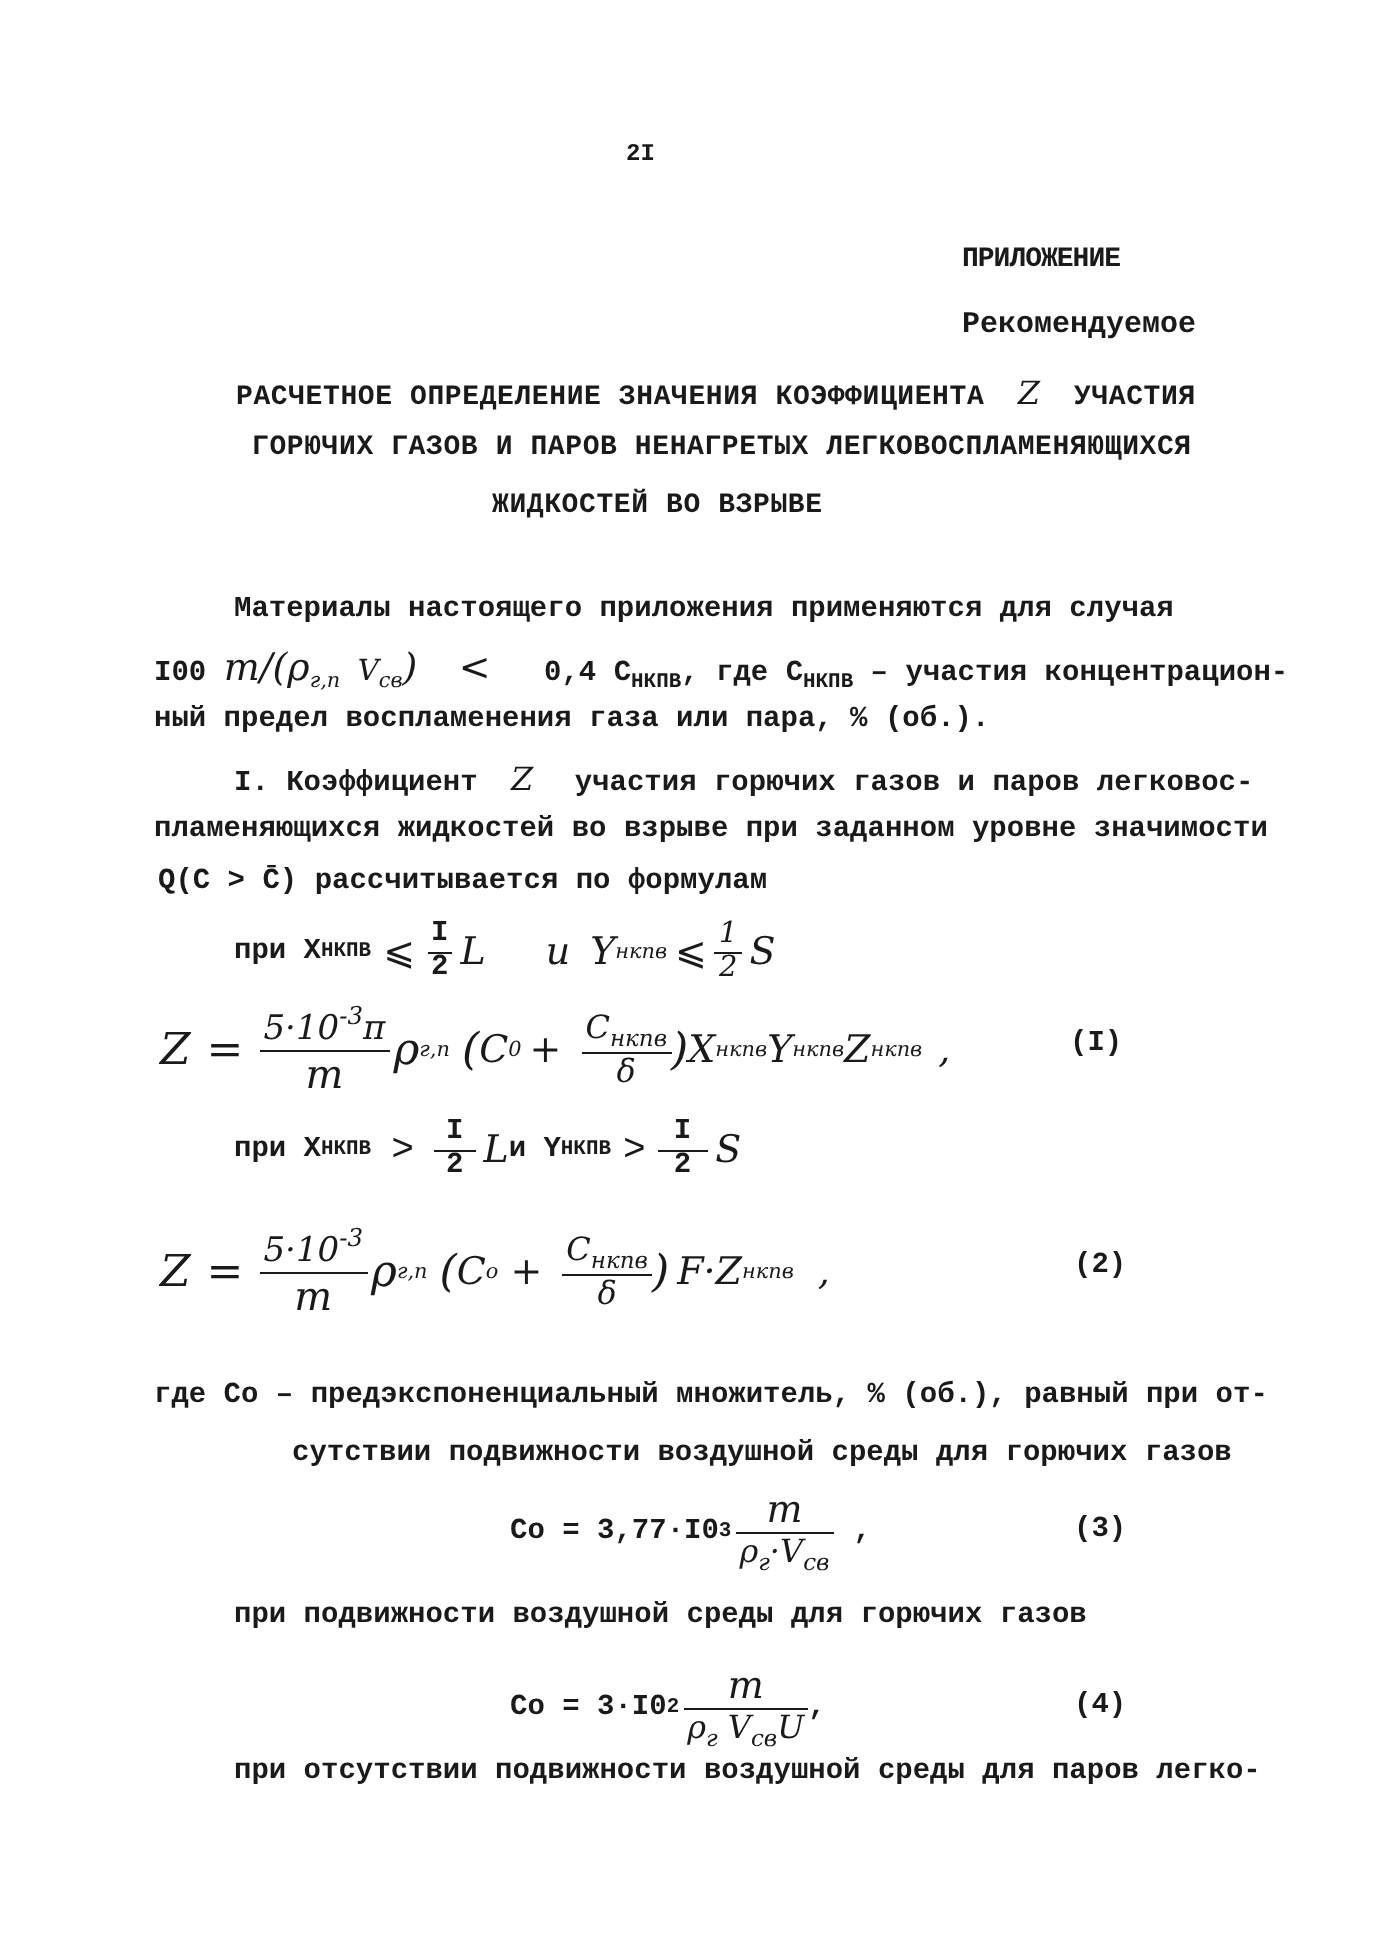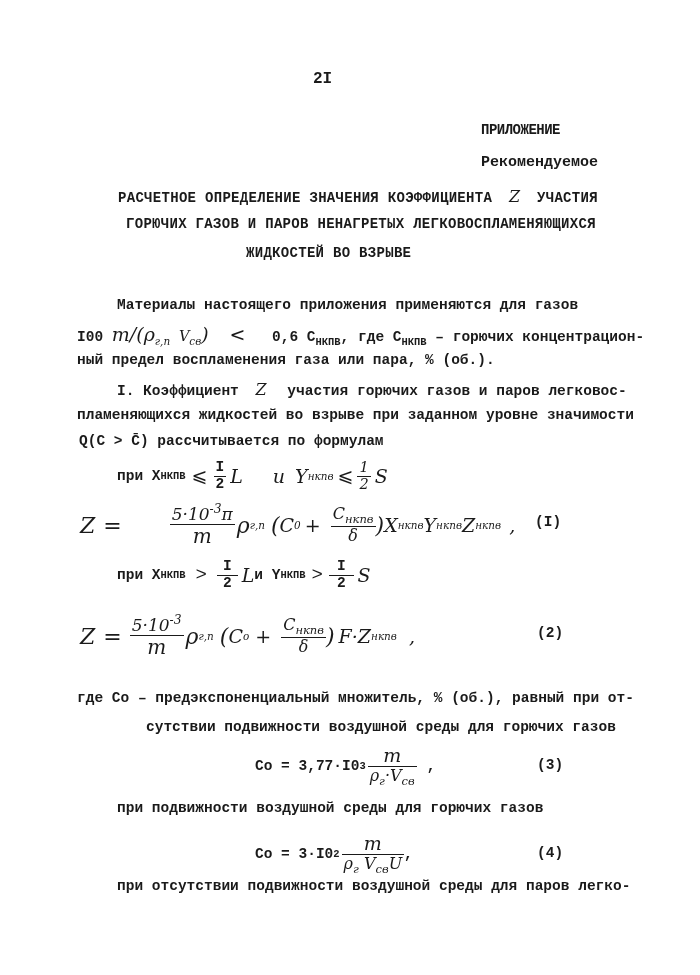--- a/index.html
+++ b/index.html
@@ -13,40 +13,40 @@
   .frac .num { display:block; border-bottom:1.3px solid #1a1a1a; padding:0 2px; }
   .frac .den { display:block; padding:0 2px; }
   sub { font-size:0.72em; vertical-align:-0.35em; }
   sup { font-size:0.72em; vertical-align:0.6em; }
   .big { font-size:22px; }
   .mid { font-size:19px; }
 </style>
 </head>
 <body>
 
-<div class="abs" style="left:313px;top:70px;font-size:16px;">2I</div>
+<div class="abs" style="left:313px;top:70px;font-size:12px;">2I</div>
 
 <div class="abs cond" style="left:481px;top:122px;font-size:14px;">ПРИЛОЖЕНИЕ</div>
 <div class="abs" style="left:481px;top:154px;font-size:15px;">Рекомендуемое</div>
 
 <div class="abs title" style="left:118px;top:187px;">
   <span>РАСЧЕТНОЕ ОПРЕДЕЛЕНИЕ ЗНАЧЕНИЯ КОЭФФИЦИЕНТА</span>
   <span class="hw" style="font-size:16px;margin:0 8px;">Z</span>
   <span>УЧАСТИЯ</span>
 </div>
 <div class="abs title cond" style="left:126px;top:216px;">ГОРЮЧИХ ГАЗОВ И ПАРОВ НЕНАГРЕТЫХ ЛЕГКОВОСПЛАМЕНЯЮЩИХСЯ</div>
 <div class="abs title cond" style="left:246px;top:245px;">ЖИДКОСТЕЙ ВО ВЗРЫВЕ</div>
 
-<div class="abs" style="left:117px;top:297px;">Материалы настоящего приложения применяются для газов</div>
+<div class="abs" style="left:117px;top:297px;">Материалы настоящего приложения применяются для случая</div>
 <div class="abs" style="left:77px;top:323px;">
   <span>I00</span>
   <span class="hw mid">m</span><span class="hw mid">/(</span><span class="hw mid">ρ</span><sub class="hw">г,п</sub>
   <span class="hw">V</span><sub class="hw">св</sub><span class="hw mid">)</span>
   <span class="hw mid" style="margin:0 18px 0 12px;">&lt;</span>
-  <span>0,6 C</span><sub>НКПВ</sub><span>, где C</span><sub>НКПВ</sub><span> – горючих концентрацион-</span>
+  <span>0,4 C</span><sub>НКПВ</sub><span>, где C</span><sub>НКПВ</sub><span> – участия концентрацион-</span>
 </div>
 <div class="abs" style="left:77px;top:352px;">ный предел воспламенения газа или пара, % (об.).</div>
 
 <div class="abs" style="left:117px;top:380px;">
   <span>I. Коэффициент</span>
   <span class="hw" style="margin:0 12px 0 8px;font-size:16px;">Z</span>
   <span>участия горючих газов и паров легковос-</span>
 </div>
 <div class="abs" style="left:77px;top:407px;">пламеняющихся жидкостей во взрыве при заданном уровне значимости</div>
 <div class="abs" style="left:79px;top:433px;">
@@ -70,21 +70,21 @@
   <span class="frac hw" style="font-weight:normal;">
       <span class="num">1</span>
       <span class="den">2</span>
     </span>
   <span class="hw mid" style="margin-left:4px;">S</span>
 </div>
 
 <div class="abs hw" style="left:80px;top:496px;height:58px;display:flex;align-items:center;">
   <span class="big">Z</span>
   <span class="big" style="margin:0 8px;">=</span>
-  <span class="frac" style="font-size:17px;margin-left:40px;">
+  <span class="frac" style="font-size:17px;">
       <span class="num"><span>5·10</span><sup>-3</sup><span>π</span></span>
       <span class="den" style="font-size:20px;">m</span>
     </span>
   <span class="big" style="margin-left:2px;">ρ</span>
     <sub>г,п</sub>
   <span class="big" style="margin-left:6px;">(</span>
     <span class="mid">C</span>
     <sub>0</sub>
   <span class="mid" style="margin:0 10px 0 4px;">+</span>
   <span class="frac" style="font-size:16px;">

